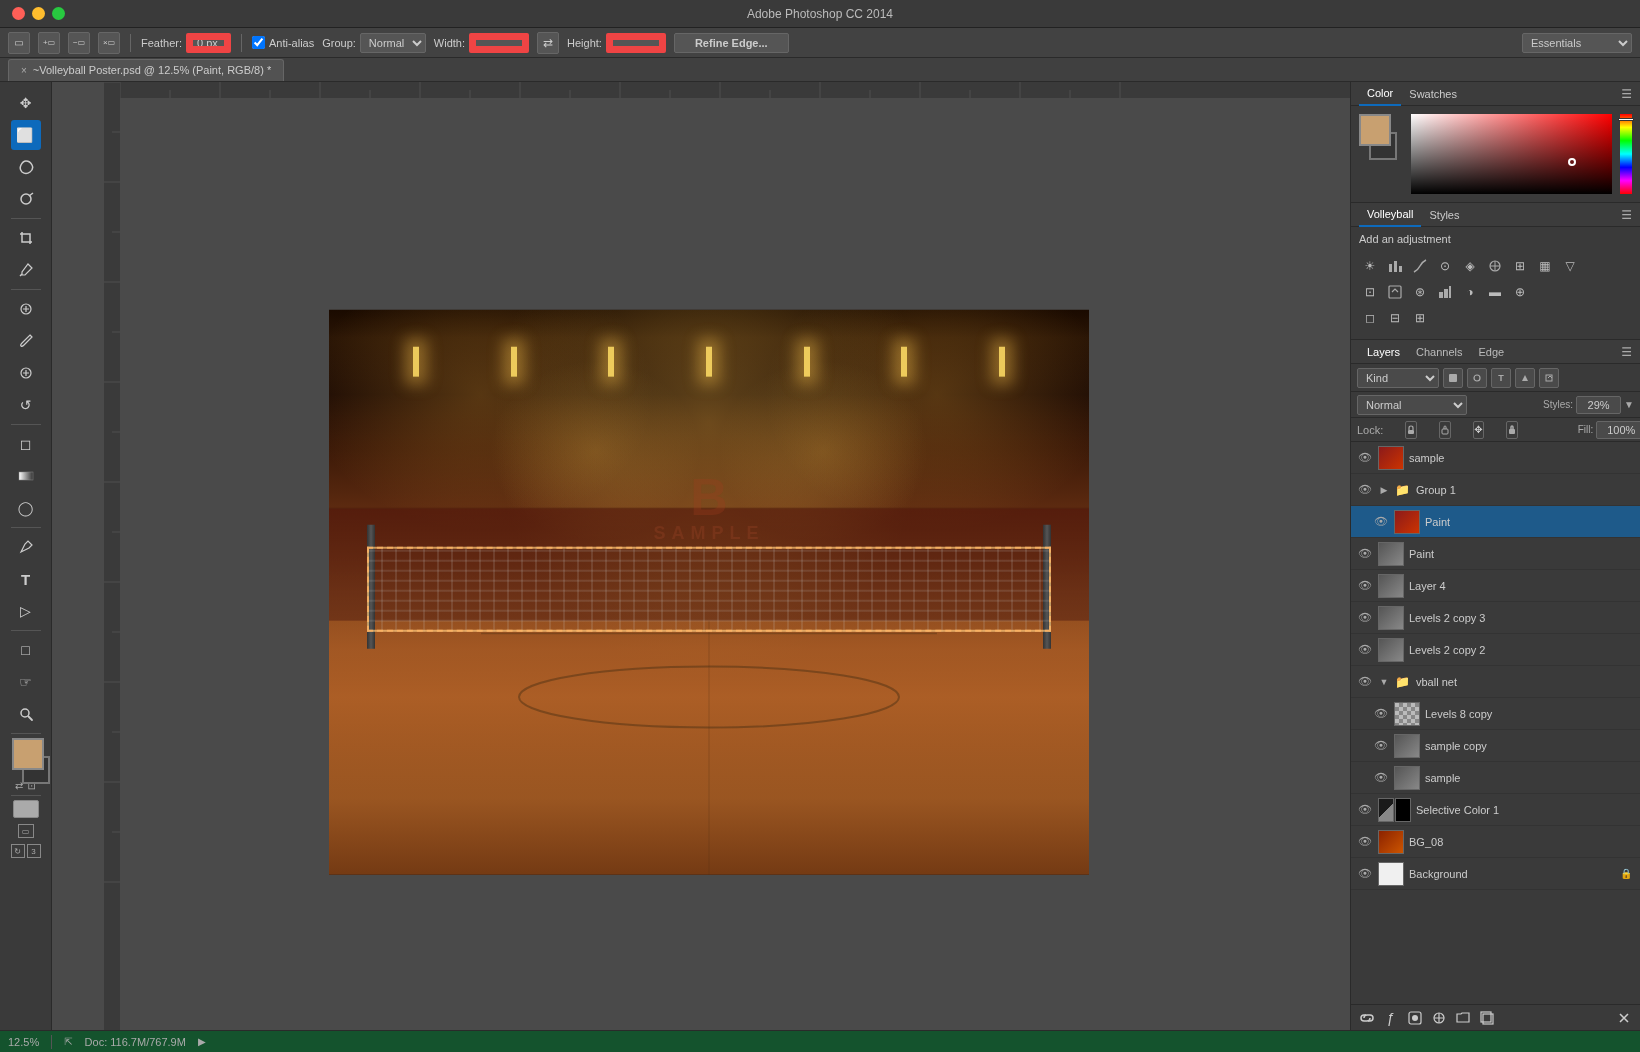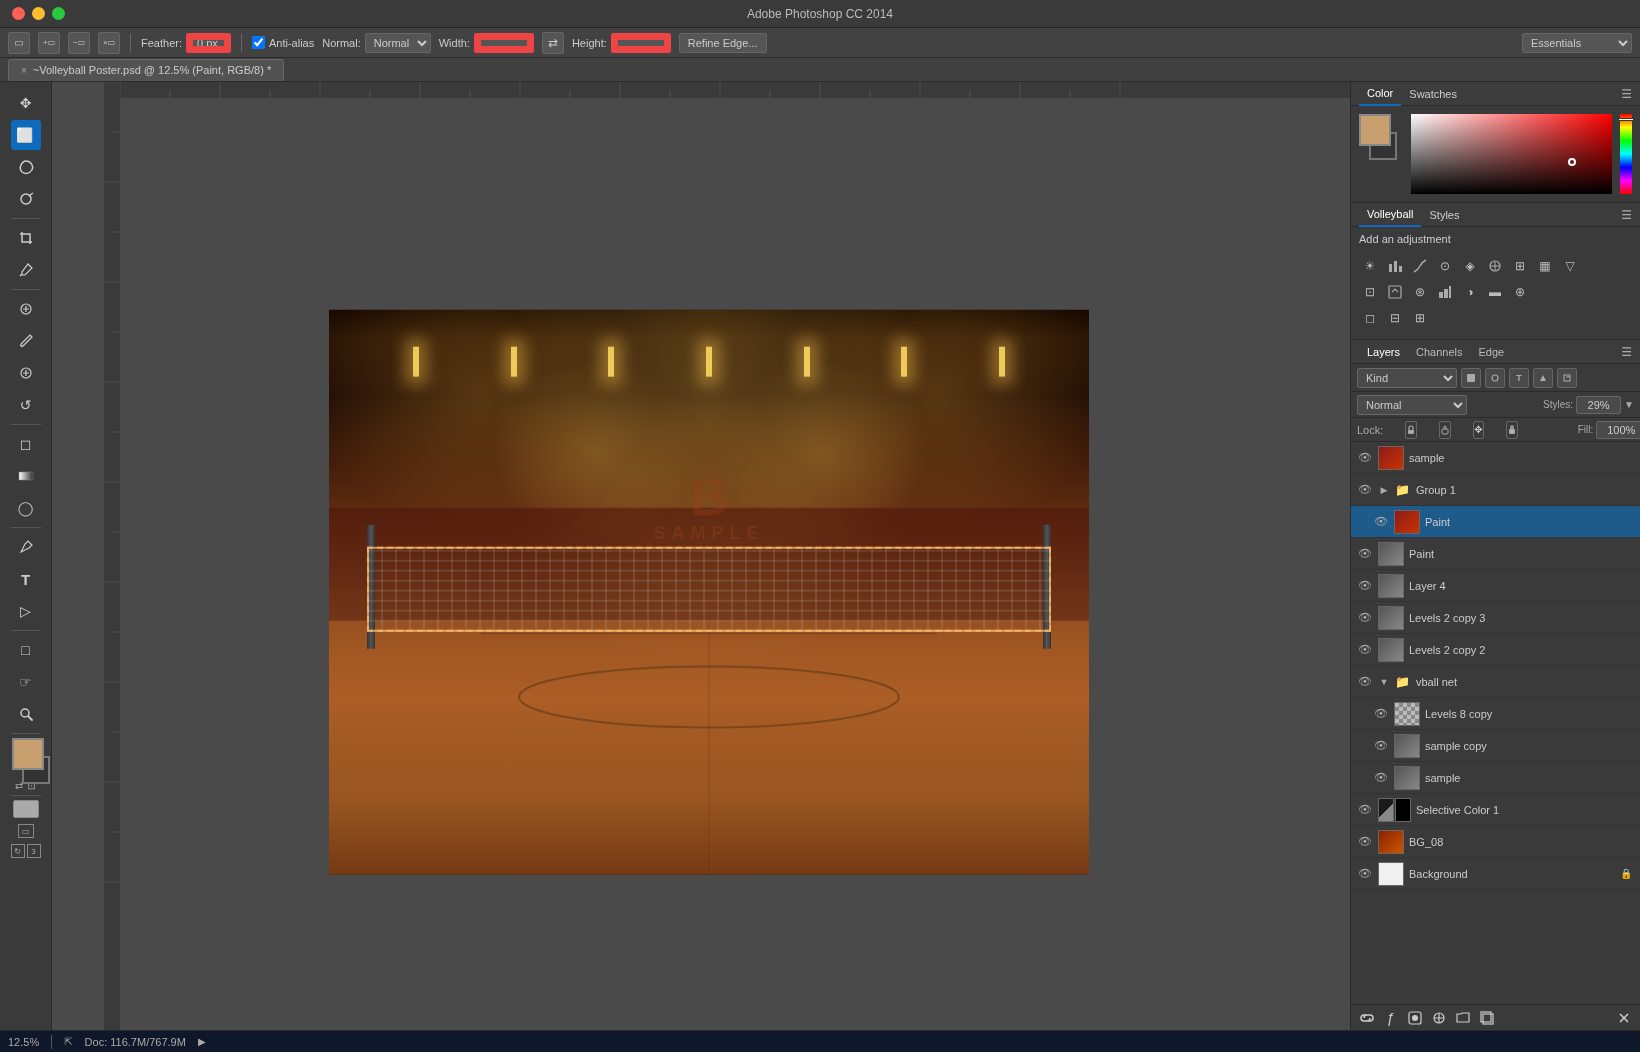--- a/index.html
+++ b/index.html
@@ -94,24 +94,25 @@
       padding: 1px 4px;
       height: 20px;
       width: 50px;
       border-radius: 2px;
     }
     .toolbar-btn {
       background: #555;
       border: 1px solid #666;
       color: #ccc;
       font-size: 11px;
-      padding: 1px 8px;
+      padding: 1px 20px;
       height: 20px;
       border-radius: 2px;
       cursor: pointer;
+      font-weight: bold;
     }
     .toolbar-divider {
       width: 1px;
       height: 18px;
       background: #666;
       margin: 0 2px;
     }
     .essentials-area {
       margin-left: auto;
       display: flex;
@@ -318,21 +319,21 @@
       left: 5%;
       width: 90%;
       height: 15%;
       border: 2px dashed rgba(255,180,100,0.8);
       pointer-events: none;
     }
 
     
     .status-bar {
       height: 22px;
-      background: #0f172a;
+      background: #14532d;
       border-top: 1px solid #2a2a2a;
       display: flex;
       align-items: center;
       padding: 0 8px;
       gap: 12px;
       font-size: 11px;
       color: #aaa;
     }
     .status-divider {
       width: 1px;
@@ -516,21 +517,21 @@
       border-bottom: 1px solid #2a2a2a;
     }
     .kind-select {
       background: #4a4a4a;
       border: 1px solid #666;
       color: #ccc;
       font-size: 11px;
       height: 20px;
       padding: 0 4px;
       border-radius: 2px;
-      width: 100px;
+      width: 82px;
     }
     .layers-icon-btn {
       width: 20px;
       height: 20px;
       background: #4a4a4a;
       border: 1px solid #666;
       color: #ccc;
       font-size: 10px;
       display: flex;
       align-items: center;
@@ -784,21 +785,21 @@
   <div class="toolbar-item">
     <span>Feather:</span>
     <input class="toolbar-input" value="0 px" style="width: 45px;">
   </div>
   <div class="toolbar-divider"></div>
   <div class="toolbar-item">
     <input type="checkbox" checked="" style="">
     <span>Anti-alias</span>
   </div>
   <div class="toolbar-item">
-    <span>Normal:</span>
+    <span>Group:</span>
     <select class="toolbar-select">
       <option>Normal</option>
     </select>
   </div>
   <div class="toolbar-item">
     <span>Width:</span>
     <input class="toolbar-input" value="" style="width: 60px;">
   </div>
   <div class="toolbar-icon-box" style="font-size:12px;">⇄</div>
   <div class="toolbar-item">

